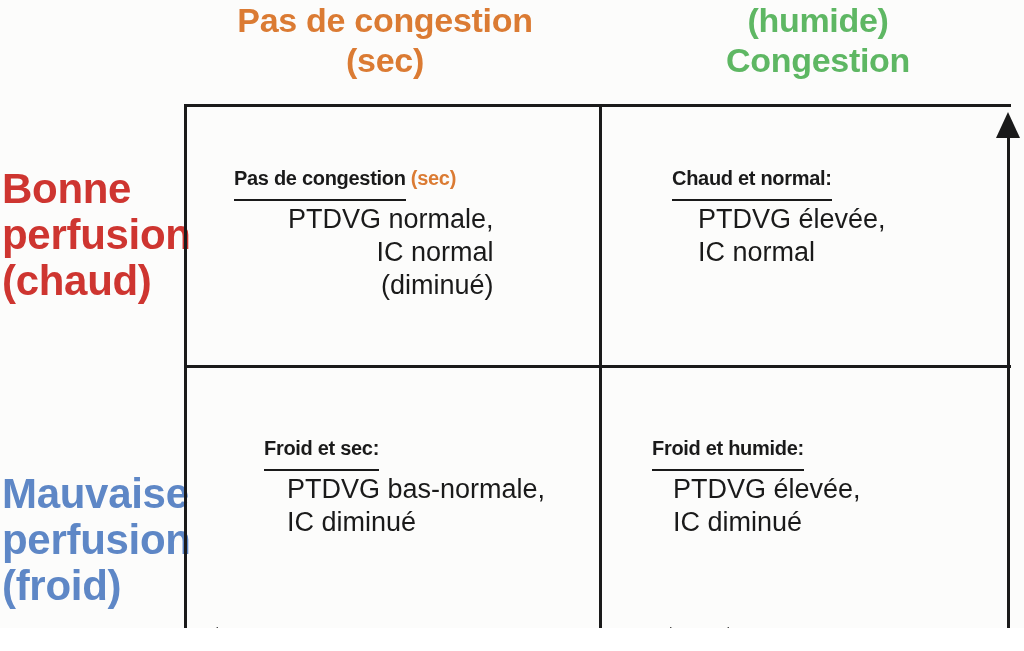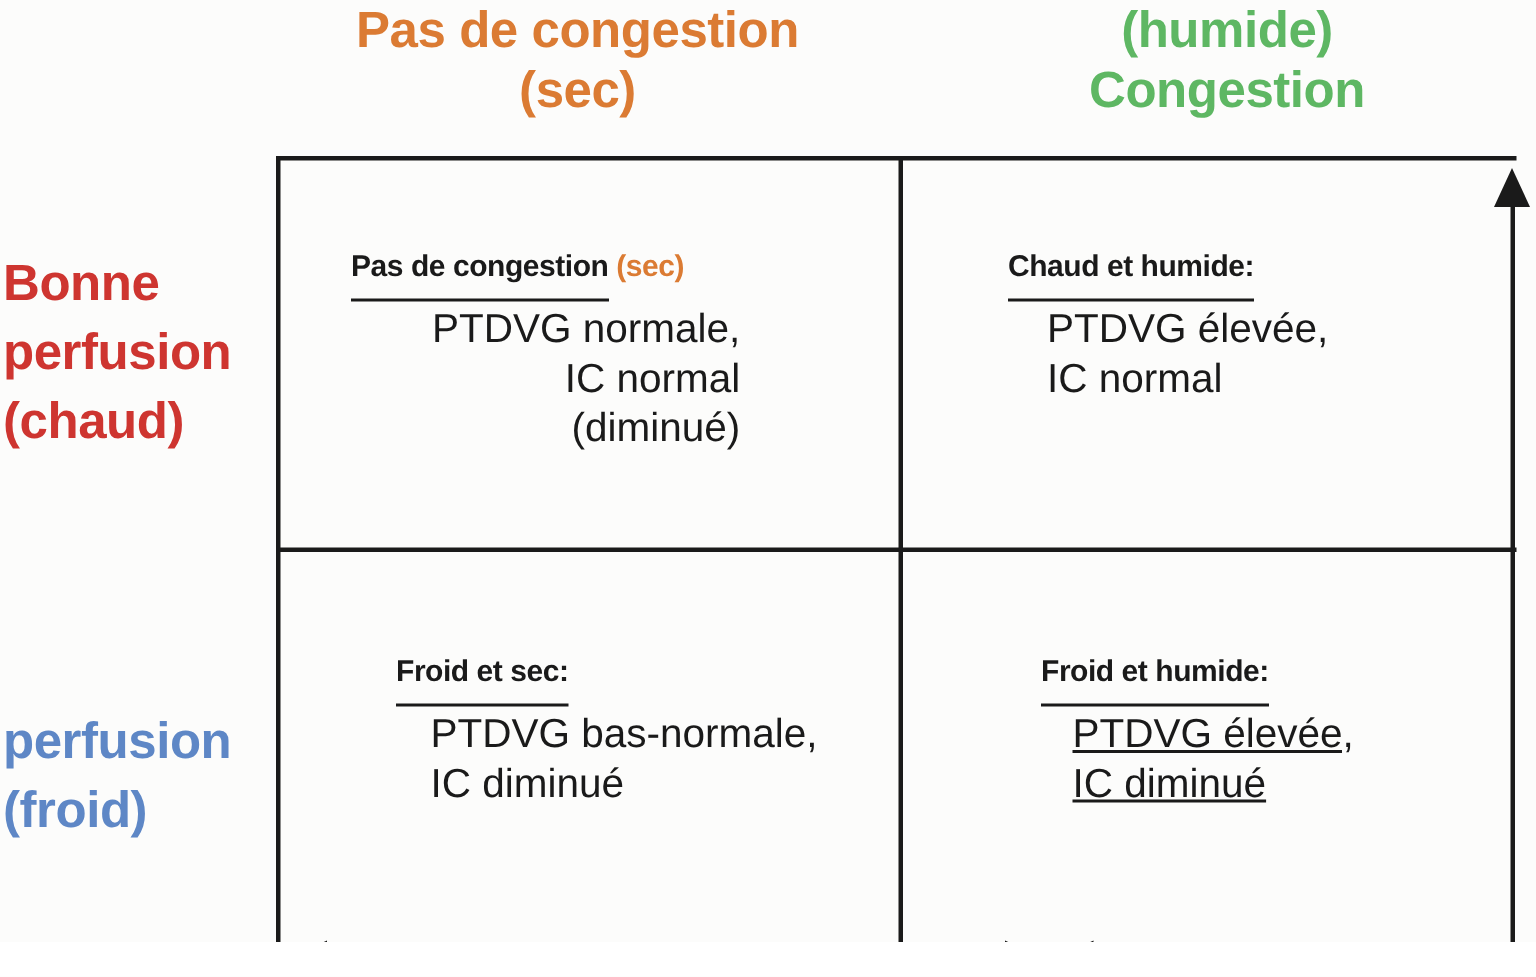--- a/index.html
+++ b/index.html
@@ -22,35 +22,35 @@
     font-weight: bold;
     line-height: 40px;
     letter-spacing: -0.3px;
   }
   .col-header.c1 { left: 180px; color: var(--orange); }
   .col-header.c2 { left: 613px; color: var(--green); }
   .row-header {
     position: absolute;
     left: 2px;
     width: 180px;
-    font-size: 34px;
+    font-size: 42px;
     font-weight: bold;
     line-height: 46px;
     letter-spacing: -0.3px;
   }
   .row-header.r1 { top: 166px; color: var(--red); }
   .row-header.r2 { top: 471px; color: var(--blue); }
   
   .line { position: absolute; background: var(--line); }
   
   .quadrant { position: absolute; }
   .q-tl { left: 234px; top: 161px; }
   .q-tr { left: 672px; top: 161px; }
   .q-bl { left: 264px; top: 431px; }
-  .q-br { left: 694px; top: 431px; text-decoration: underline; }
+  .q-br { left: 652px; top: 431px; }
   .q-title {
     font-size: 20px;
     font-weight: bold;
     line-height: 34px;
     letter-spacing: -0.3px;
     white-space: nowrap;
   }
   .q-title-main {
     display: inline-block;
     padding-bottom: 4px;
@@ -86,40 +86,41 @@
     <div>(humide)</div>
     <div>Congestion</div>
   </div>
 
   <div class="row-header r1">
     <div>Bonne</div>
     <div>perfusion</div>
     <div>(chaud)</div>
   </div>
   <div class="row-header r2">
+    <div>Mauvaise</div>
     <div>perfusion</div>
     <div>(froid)</div>
   </div>
 
   <div class="line" style="left:184px; top:104px; width:827px; height:3px;"></div>
   <div class="line" style="left:184px; top:104px; width:3px; height:535px;"></div>
   <div class="line" style="left:599px; top:104px; width:3px; height:535px;"></div>
   <div class="line" style="left:184px; top:365px; width:827px; height:3px;"></div>
 
   <div class="quadrant q-tl">
     <div class="q-title"><span class="q-title-main">Pas de congestion</span><span class="q-title-suffix"> (sec)</span></div>
     <div class="q-body">
       <div>PTDVG normale,</div>
       <div>IC normal</div>
       <div>(diminué)</div>
     </div>
   </div>
 
   <div class="quadrant q-tr">
-    <div class="q-title"><span class="q-title-main">Chaud et humide:</span></div>
+    <div class="q-title"><span class="q-title-main">Chaud et normal:</span></div>
     <div class="q-body">
       <div>PTDVG élevée,</div>
       <div>IC normal</div>
     </div>
   </div>
 
   <div class="quadrant q-bl">
     <div class="q-title"><span class="q-title-main">Froid et sec:</span></div>
     <div class="q-body">
       <div>PTDVG bas-normale,</div>

